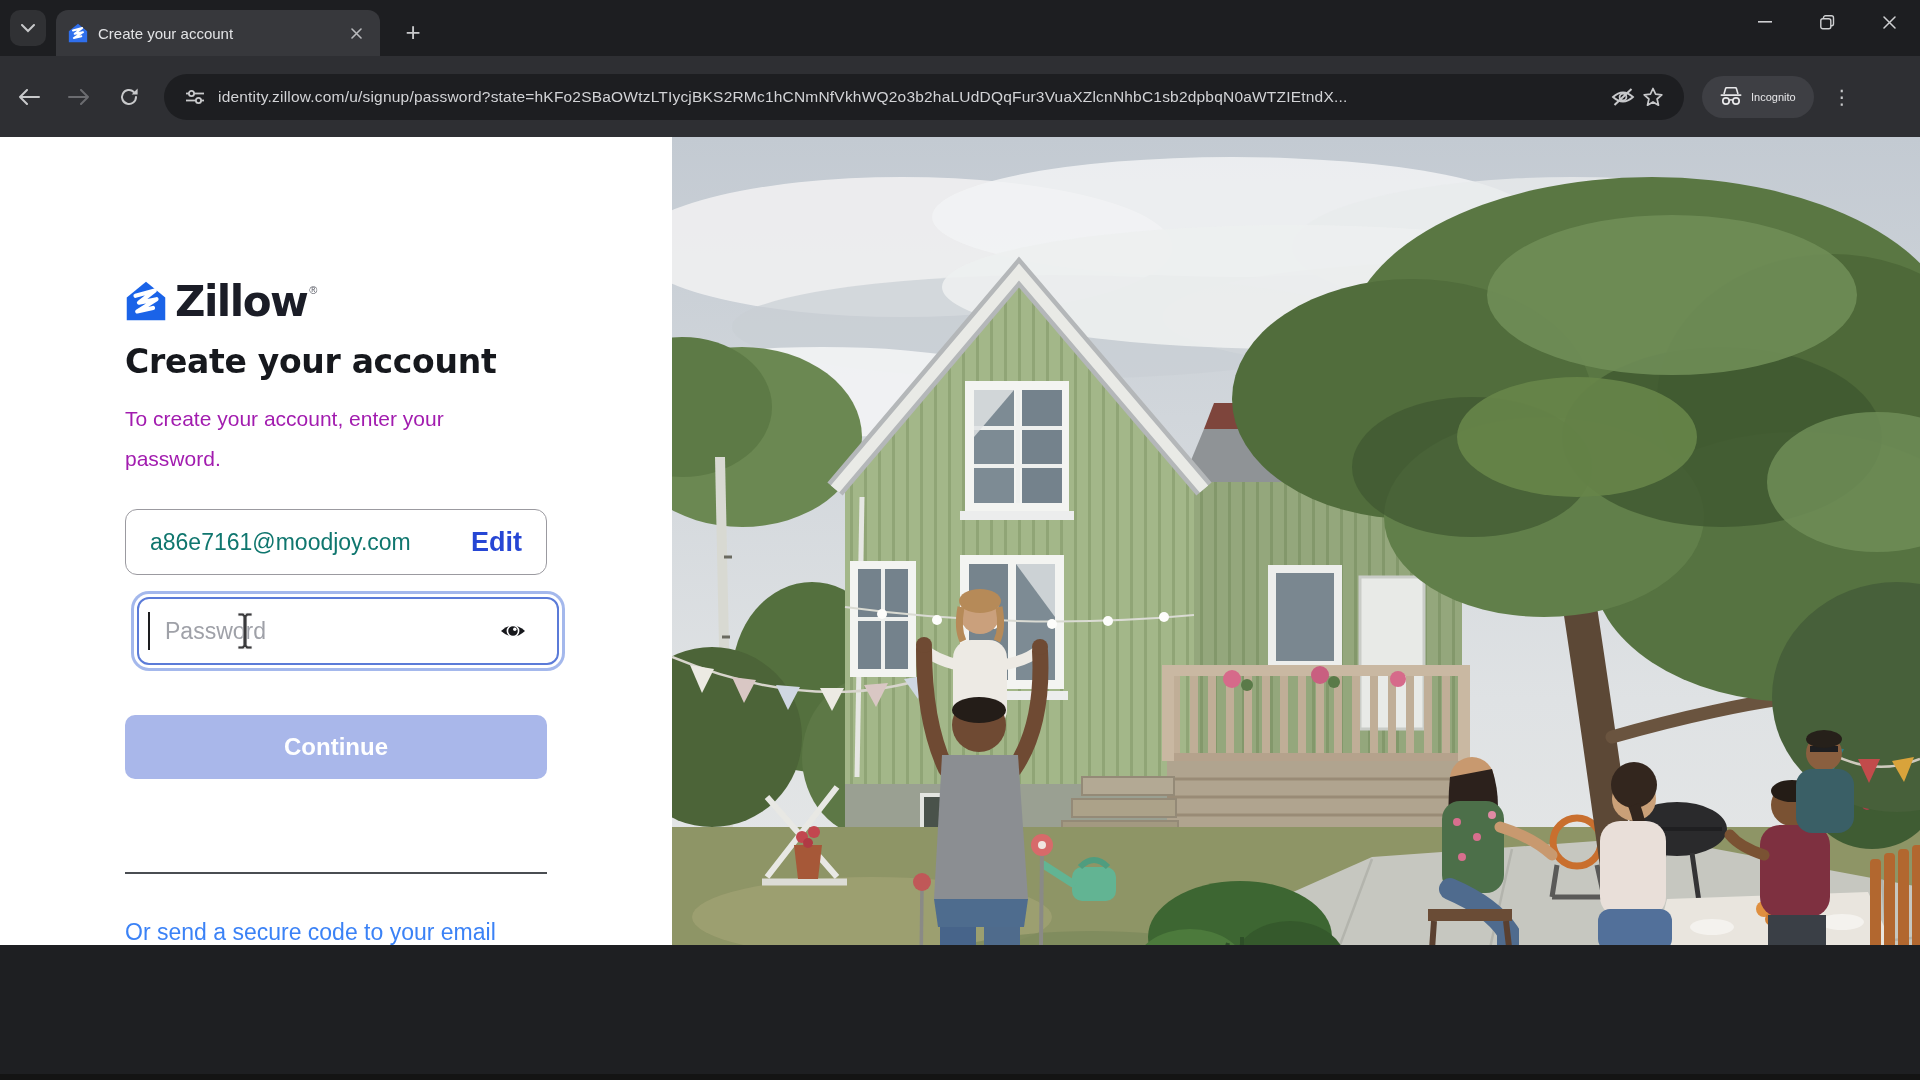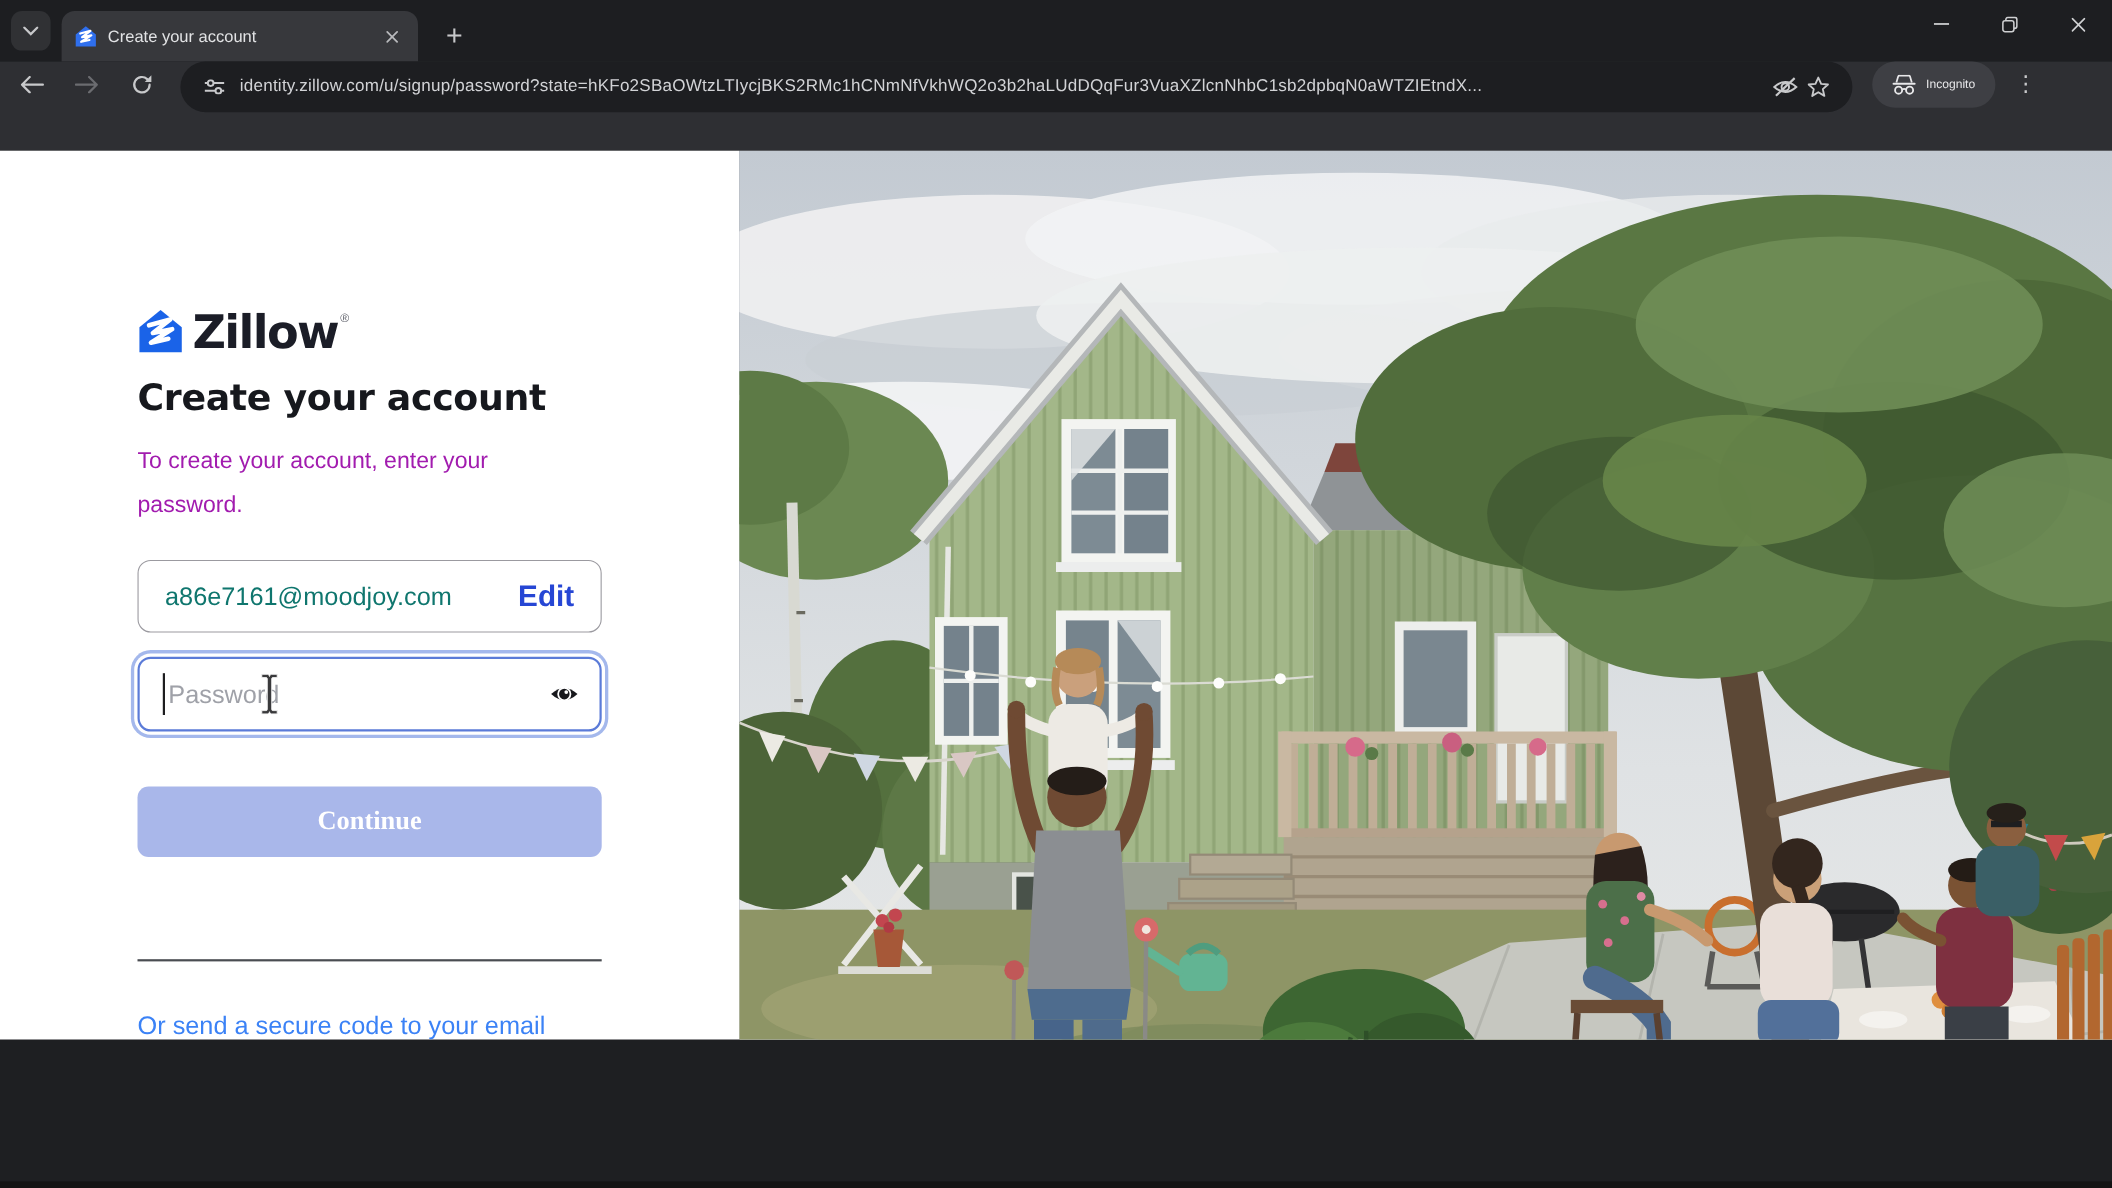--- a/index.html
+++ b/index.html
@@ -19,21 +19,21 @@
     text-overflow:ellipsis;flex:1;}
   .tab .tclose{color:#b9babd;font-size:15px;width:24px;height:24px;border-radius:50%;
     display:flex;align-items:center;justify-content:center;cursor:pointer;flex:0 0 auto;}
   .newtab{position:absolute;left:396px;top:16px;width:34px;height:34px;border-radius:8px;
     color:#c7c8ca;font-size:26px;line-height:32px;text-align:center;cursor:pointer;font-weight:300;}
   .wincontrols{position:absolute;right:0;top:0;height:48px;display:flex;}
   .wc{width:62px;height:44px;display:flex;align-items:center;justify-content:center;
     color:#cfd0d2;cursor:pointer;}
 
   .toolbar{position:absolute;top:56px;left:0;width:100%;height:81px;background:#2e2f33;
-    display:flex;align-items:flex-start;}
+    display:flex;align-items:center;}
   .navbtn{width:42px;height:42px;margin-left:8px;border-radius:50%;display:flex;align-items:center;
     justify-content:center;color:#c8c9cb;font-size:24px;cursor:pointer;flex:0 0 auto;}
   .navbtn.dim{color:#6b6c70;}
   .omnibox{height:46px;border-radius:23px;background:#1d1e21;flex:1;margin-left:14px;
     display:flex;align-items:center;padding:0 16px;box-sizing:border-box;max-width:1520px;cursor:text;}
   .omni-ic{flex:0 0 auto;display:flex;align-items:center;justify-content:center;width:30px;color:#c8c9cb;}
   .url{color:#d2d3d6;font-size:15.5px;letter-spacing:.2px;white-space:nowrap;overflow:hidden;
     flex:1;margin:0 8px;}
   .chip{height:42px;border-radius:21px;background:#3e3f44;display:flex;align-items:center;
     padding:0 18px;margin-left:18px;flex:0 0 auto;}
@@ -60,29 +60,29 @@
   .email-row{position:absolute;left:125px;top:372px;width:422px;height:66px;box-sizing:border-box;
     border:1.5px solid #9b9aa0;border-radius:12px;display:flex;align-items:center;
     padding:0 24px;background:#fff;}
   .email-row .val{flex:1;font-size:23px;color:#0f766e;}
   .email-row .edit{font-size:27px;font-weight:bold;color:#2646d4;text-decoration:none;cursor:pointer;}
 
   .pw-wrap{position:absolute;left:125px;top:460px;width:422px;height:68px;}
   .pw-wrap input{width:100%;height:100%;box-sizing:border-box;border:2px solid #5b7bd8;
     border-radius:12px;padding:0 60px 0 26px;font-size:23px;color:#26282e;outline:none;
     box-shadow:0 0 0 3px #ffffff,0 0 0 6px rgba(104,136,224,.60);
-    font-family:"Liberation Sans",sans-serif;}
+    font-family:"Liberation Sans",sans-serif;margin-left:12px;}
   .pw-wrap input::placeholder{color:#9fa1a8;opacity:1;}
   .caret{position:absolute;left:23px;top:15px;width:2px;height:38px;background:#1d1d1f;}
   .eye{position:absolute;right:20px;top:20px;width:28px;height:28px;cursor:pointer;}
   .ibeam{position:absolute;left:112px;top:15px;width:16px;height:38px;pointer-events:none;}
 
   .continue{position:absolute;left:125px;top:578px;width:422px;height:64px;border:none;
     border-radius:10px;background:#a9b7ea;color:#ffffff;font-size:24px;font-weight:bold;
-    cursor:default;font-family:Liberation Serif, serif;}
+    cursor:default;font-family:Liberation Sans, sans-serif;}
 
   .signin-row{position:absolute;left:125px;top:668px;margin:0;font-size:23px;color:#23252b;}
   .signin-row a{font-weight:bold;color:#2a50da;text-decoration:none;cursor:pointer;margin-left:6px;}
 
   .divider{position:absolute;left:125px;top:735px;width:422px;height:0;
     border-top:2px solid #4a4d52;}
 
   .secure{position:absolute;left:125px;top:782px;font-size:23px;font-weight:normal;color:#3b82f6;
     text-decoration:none;cursor:pointer;}
 

